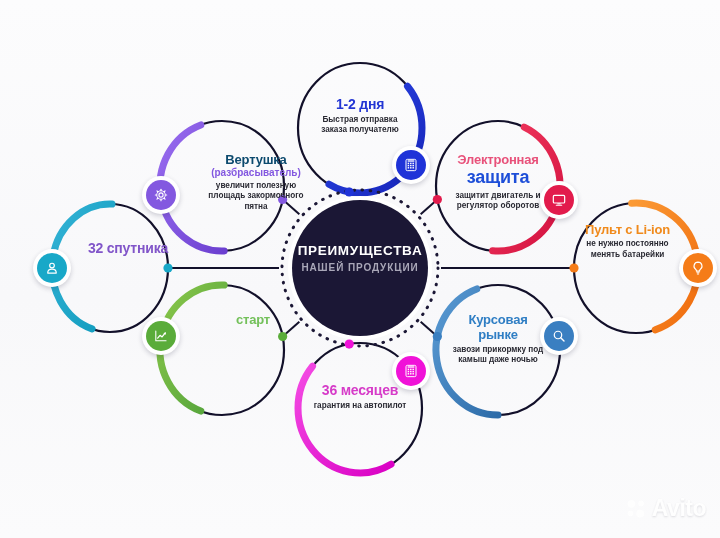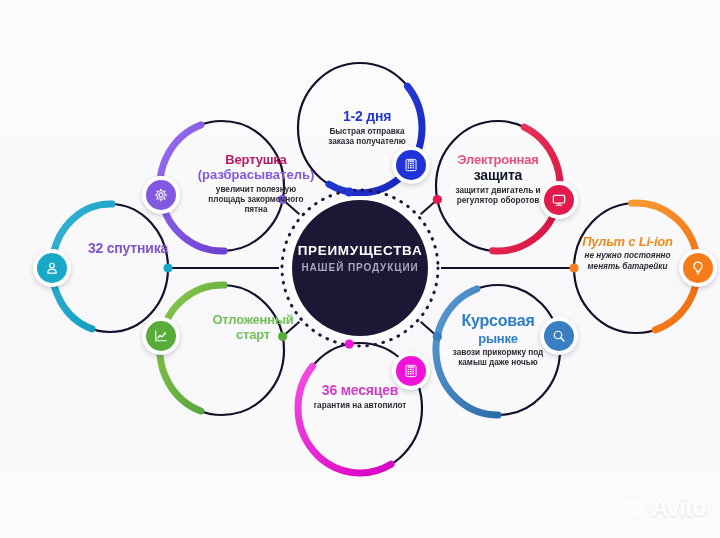--- a/index.html
+++ b/index.html
@@ -193,66 +193,65 @@
         <circle cx="282.65" cy="199.51" r="4.6" fill="#8358e0"></circle>
       </g>
   </svg>
 
   <div class="center-label">
     <div class="center-main">ПРЕИМУЩЕСТВА</div>
     <div class="center-sub">НАШЕЙ ПРОДУКЦИИ</div>
   </div>
 
   <div id="labels">
-      <div class="node-text" style="left: 300px; top: 108px; width: 120px; padding-left: 7px;">
+      <div class="node-text" style="left: 300px; top: 96px; width: 120px;">
         <div class="node-title" style="color: rgb(35, 54, 212); font-size: 14px;">1-2 дня</div>
         <div class="node-desc">
           <div>Быстрая отправка</div>
           <div>заказа получателю</div>
         </div>
       </div>
       <div class="node-text" style="left: 436px; top: 152px; width: 124px;">
         <div class="node-title" style="color: rgb(232, 81, 122); font-size: 13px;">Электронная</div>
-        <div class="node-title" style="color: #0f172a; font-size: 14px;">защита</div>
+        <div class="node-title" style="color: #1d4ed8; font-size: 18px;">защита</div>
         <div class="node-desc">
           <div>защитит двигатель и</div>
           <div>регулятор оборотов</div>
         </div>
       </div>
-      <div class="node-text" style="left: 560px; top: 234px; width: 135px; font-style: italic;">
+      <div class="node-text" style="left: 560px; top: 222px; width: 135px;">
         <div class="node-title" style="color: rgb(240, 138, 28); font-size: 13px;">Пульт с Li-ion</div>
         <div class="node-desc">
           <div>не нужно постоянно</div>
           <div>менять батарейки</div>
         </div>
       </div>
       <div class="node-text" style="left: 436px; top: 312px; width: 124px;">
-        <div class="node-title" style="color: rgb(47, 126, 196); font-size: 16px;">Курсовая</div>
+        <div class="node-title" style="color: rgb(47, 126, 196); font-size: 13px;">Курсовая</div>
         <div class="node-title" style="color: rgb(47, 126, 196); font-size: 13px;">рынке</div>
         <div class="node-desc">
           <div>завози прикормку под</div>
           <div>камыш даже ночью</div>
         </div>
       </div>
       <div class="node-text" style="left: 300px; top: 382px; width: 120px;">
         <div class="node-title" style="color: rgb(214, 59, 200); font-size: 14px;">36 месяцев</div>
         <div class="node-desc">
           <div>гарантия на автопилот</div>
         </div>
       </div>
       <div class="node-text" style="left: 190px; top: 312px; width: 126px;">
-        <div class="node-title" style="color: rgb(115, 192, 90); font-size: 13px;">Отложенный</div>
         <div class="node-title" style="color: rgb(115, 192, 90); font-size: 13px;">старт</div>
       </div>
       <div class="node-text" style="left: 62px; top: 240px; width: 132px;">
         <div class="node-title" style="color: rgb(129, 85, 201); font-size: 14px;">32 спутника</div>
       </div>
       <div class="node-text" style="left: 192px; top: 152px; width: 128px;">
-        <div class="node-title" style="color: #be185d; font-size: 13px;">Вертушка</div>
-        <div class="node-sub" style="color: rgb(131, 88, 224); font-size: 13px;">(разбрасыватель)</div>
+        <div class="node-title" style="color: #0c4a6e; font-size: 13px;">Вертушка</div>
+        <div class="node-sub" style="color: rgb(131, 88, 224); font-size: 10px;">(разбрасыватель)</div>
         <div class="node-desc">
           <div>увеличит полезную</div>
           <div>площадь закормочного</div>
           <div>пятна</div>
         </div>
       </div>
     </div>
   <div id="badges">
       <div class="badge" style="left: 391.787px; top: 146.282px;">
         <div class="badge-inner" style="background: linear-gradient(135deg, rgb(31, 51, 216) 0%, rgb(31, 51, 216) 100%) rgb(31, 51, 216);">

